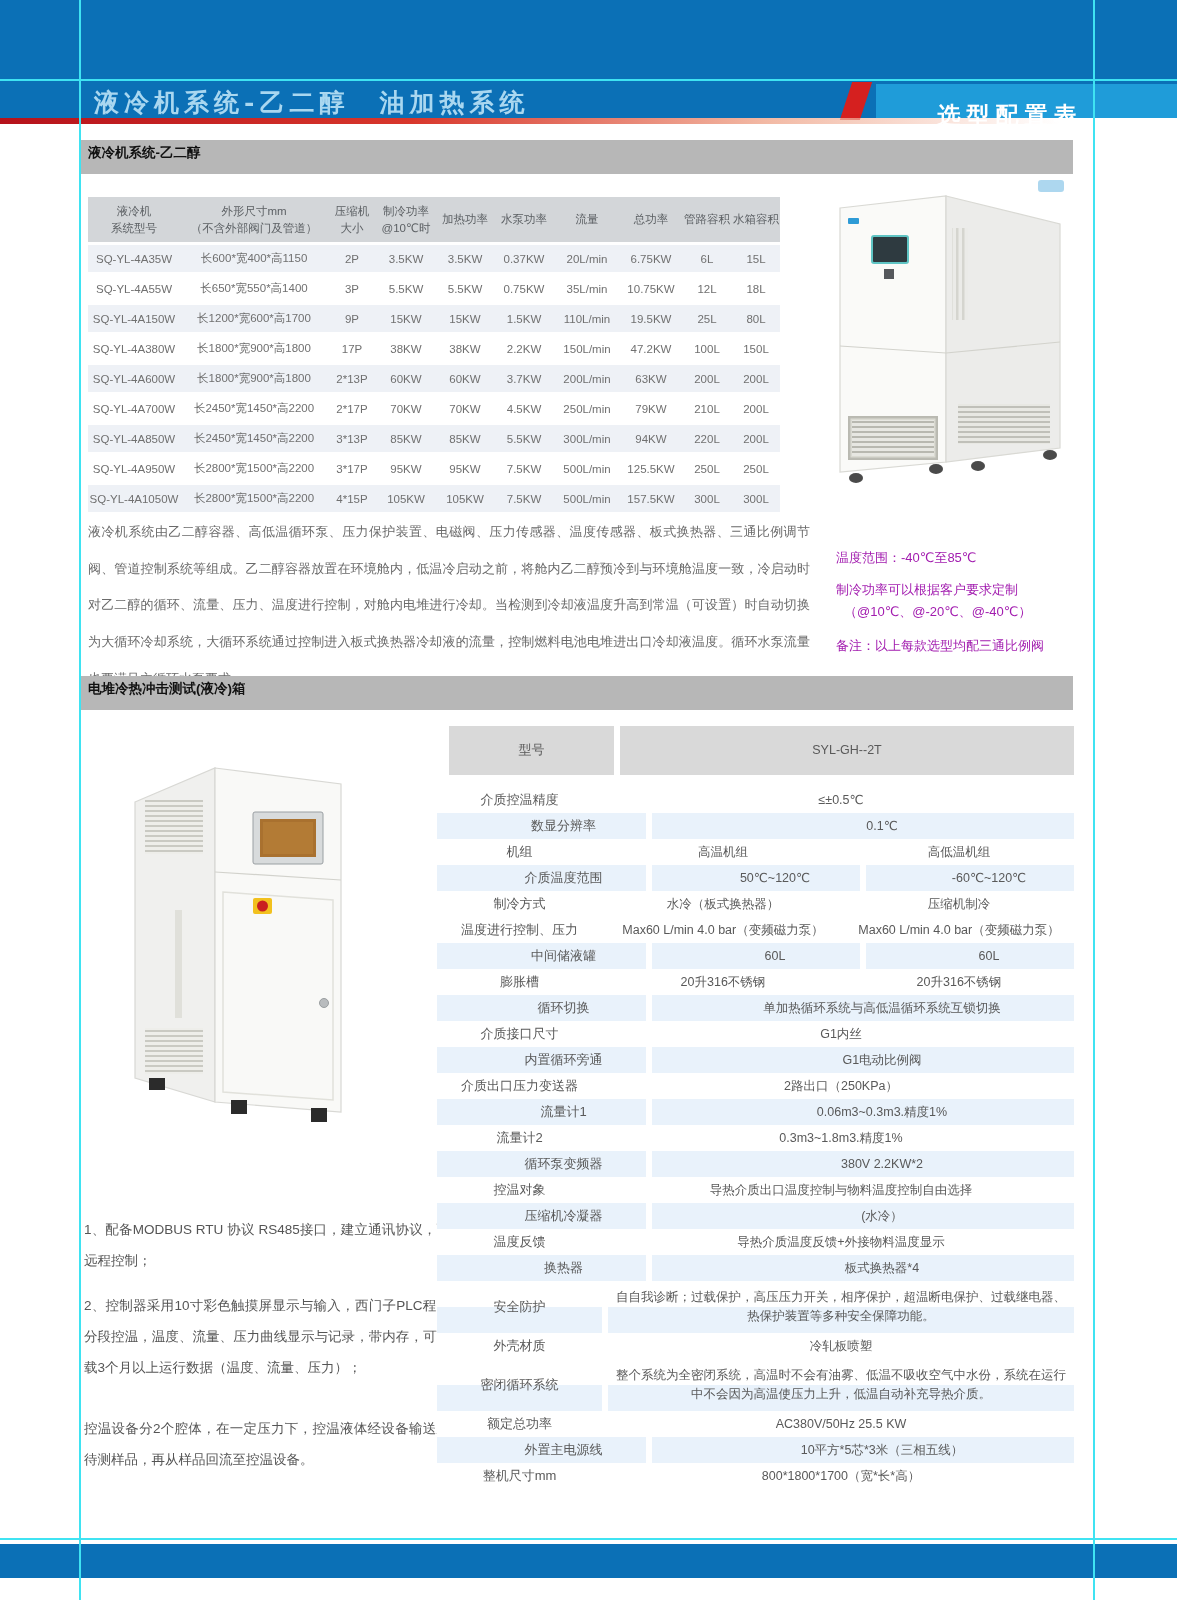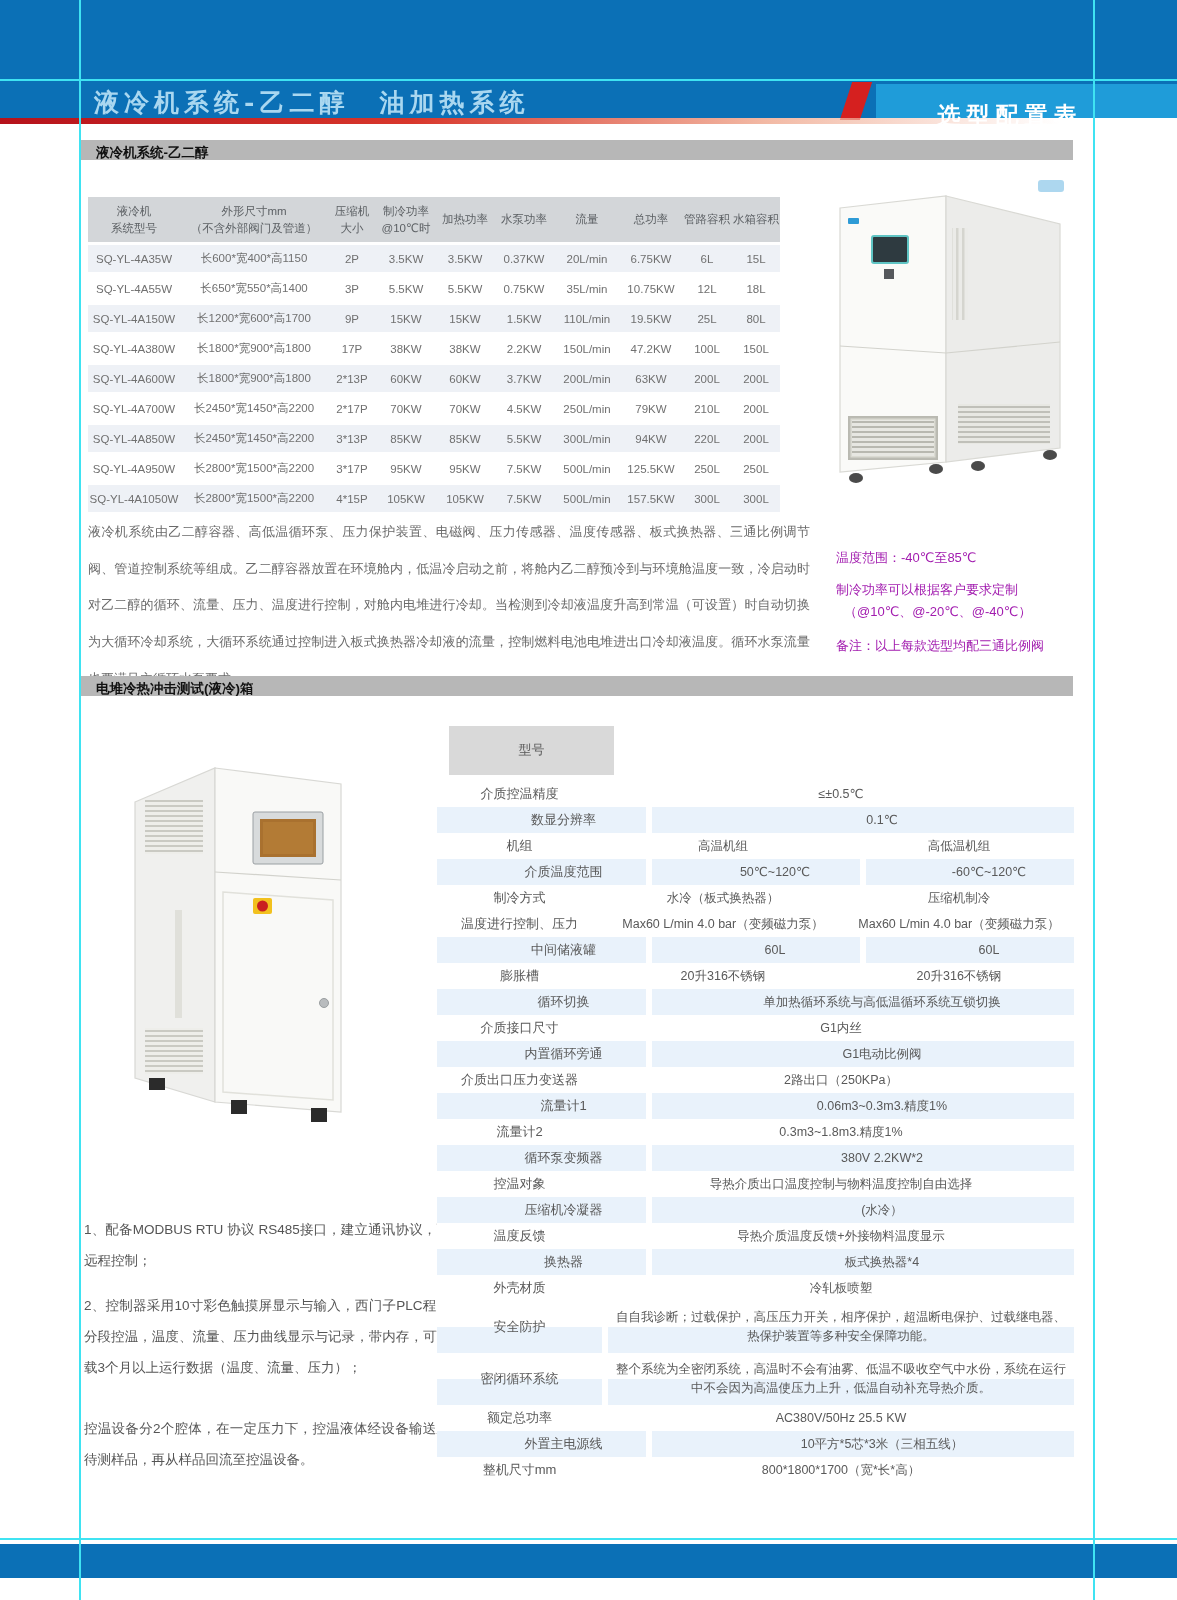--- a/index.html
+++ b/index.html
@@ -25,22 +25,22 @@
     font-family:"DejaVu Serif","Liberation Serif",serif;font-weight:bold;font-size:23px;letter-spacing:6px;color:#ffffff;white-space:nowrap;margin-top:12px;
   }
   .red-line{position:absolute;left:0;top:118px;width:1177px;height:6px;
     background:linear-gradient(to right,#b5121b 0%,#d8372c 35%,#f2b9a4 65%,rgba(255,255,255,0) 90%);}
   .vline{position:absolute;top:0;width:2px;height:1600px;background:var(--c-cyan,#3fe3f2);z-index:5;}
   .vline.left{left:79px;} .vline.right{left:1093px;}
   .hline{position:absolute;left:0;width:1177px;height:2px;background:var(--c-cyan,#3fe3f2);z-index:5;}
   .hline.top{top:79px;} .hline.bottom{top:1538px;}
   .footer-bar{position:absolute;left:0;top:1544px;width:1177px;height:34px;background:var(--c-blue,#0b70b6);}
   
-  .section-bar{position:absolute;left:80px;width:993px;height:20px;background:var(--c-bar,#b7b7b7);
-    color:#111;font-weight:bold;font-size:13.5px;line-height:26px;padding-left:16px;box-sizing:border-box;}
+  .section-bar{position:absolute;left:80px;width:993px;height:34px;background:var(--c-bar,#b7b7b7);
+    color:#111;font-weight:bold;font-size:13.5px;line-height:26px;padding-left:8px;box-sizing:border-box;}
   .section-bar.s1{top:140px;} .section-bar.s2{top:676px;}
   
   .model-table{position:absolute;left:88px;top:194px;width:692px;border-collapse:separate;border-spacing:0 3px;table-layout:fixed;}
   .model-table th{
     background:var(--c-hdrgray,#d3d6d9);color:#5c6064;font-weight:normal;font-size:11.5px;
     padding:6px 1px;white-space:pre-line;line-height:1.45;text-align:center;vertical-align:middle;
   }
   .model-table td{
     font-size:11.5px;color:#707070;text-align:center;padding:6px 0;background:#fff;white-space:nowrap;overflow:hidden;
   }
@@ -61,21 +61,21 @@
   .side-notes .n0{margin-bottom:12px;}
   .side-notes .n1{margin-bottom:2px;}
   .side-notes .n2{margin-bottom:14px;padding-left:8px;}
   
   .left-notes{position:absolute;left:84px;top:1214px;width:366px;font-size:13.5px;color:#555;}
   .left-notes p{margin:0 0 14px 0;line-height:2.3;text-align:justify;}
   .left-notes p.gap{margin-top:30px;}
   
   .spec-table{position:absolute;left:437px;top:726px;width:637px;}
   .spec-row{display:flex;gap:6px;margin:0;}
-  .spec-row.header{height:49px;margin-bottom:6px;padding-left:12px;}
+  .spec-row.header{height:49px;margin-bottom:12px;padding-left:12px;}
   .spec-label{flex:0 0 165px;display:flex;align-items:center;justify-content:center;
     font-size:13px;color:#595959;text-align:center;min-height:26px;line-height:1.25;}
   .spec-value{flex:1;display:flex;align-items:center;justify-content:center;
     font-size:12.5px;color:#595959;text-align:center;min-height:26px;line-height:1.5;padding:0 6px;box-sizing:border-box;}
   .spec-row.tall .spec-label,.spec-row.tall .spec-value{min-height:52px;}
   .sh-g{background:var(--c-cellgray,#d9d9d9);}
   .sh-w{background:#ffffff;}
   .sh-b{background:var(--c-rowblue,#e9f2fb);padding-left:44px;}
   .sh-wb{background:linear-gradient(to bottom,#ffffff 0 50%,var(--c-rowblue,#e9f2fb) 50% 100%);}
 </style>
@@ -356,20 +356,21 @@
 
   <div class="left-notes" id="n2">
       <p>1、配备MODBUS RTU 协议 RS485接口，建立通讯协议，可远程控制；</p>
       <p>2、控制器采用10寸彩色触摸屏显示与输入，西门子PLC程序分段控温，温度、流量、压力曲线显示与记录，带内存，可下载3个月以上运行数据（温度、流量、压力）；</p>
       <p class="gap">控温设备分2个腔体，在一定压力下，控温液体经设备输送至待测样品，再从样品回流至控温设备。</p>
     </div>
 
   <div class="spec-table">
     <div class="spec-row header">
       <div class="spec-label sh-g">型号</div>
+      <div class="spec-value sh-g">SYL-GH--2T</div>
     </div>
     <div id="spec-body">
         <div class="spec-row">
           <div class="spec-label sh-w">介质控温精度</div>
           <div class="spec-value sh-w">≤±0.5℃</div>
         </div>
         <div class="spec-row">
           <div class="spec-label sh-b">数显分辨率</div>
           <div class="spec-value sh-b">0.1℃</div>
         </div>
@@ -440,28 +441,28 @@
           <div class="spec-value sh-b">(水冷）</div>
         </div>
         <div class="spec-row">
           <div class="spec-label sh-w">温度反馈</div>
           <div class="spec-value sh-w">导热介质温度反馈+外接物料温度显示</div>
         </div>
         <div class="spec-row">
           <div class="spec-label sh-b">换热器</div>
           <div class="spec-value sh-b">板式换热器*4</div>
         </div>
-        <div class="spec-row">
-          <div class="spec-label sh-w">外壳材质</div>
-          <div class="spec-value sh-w">冷轧板喷塑</div>
-        </div>
         <div class="spec-row tall">
           <div class="spec-label sh-wb">安全防护</div>
           <div class="spec-value sh-wb">自自我诊断；过载保护，高压压力开关，相序保护，超温断电保护、过载继电器、热保护装置等多种安全保障功能。</div>
         </div>
+        <div class="spec-row">
+          <div class="spec-label sh-w">外壳材质</div>
+          <div class="spec-value sh-w">冷轧板喷塑</div>
+        </div>
         <div class="spec-row tall">
           <div class="spec-label sh-wb">密闭循环系统</div>
           <div class="spec-value sh-wb">整个系统为全密闭系统，高温时不会有油雾、低温不吸收空气中水份，系统在运行中不会因为高温使压力上升，低温自动补充导热介质。</div>
         </div>
         <div class="spec-row">
           <div class="spec-label sh-w">额定总功率</div>
           <div class="spec-value sh-w">AC380V/50Hz  25.5 KW</div>
         </div>
         <div class="spec-row">
           <div class="spec-label sh-b">外置主电源线</div>

